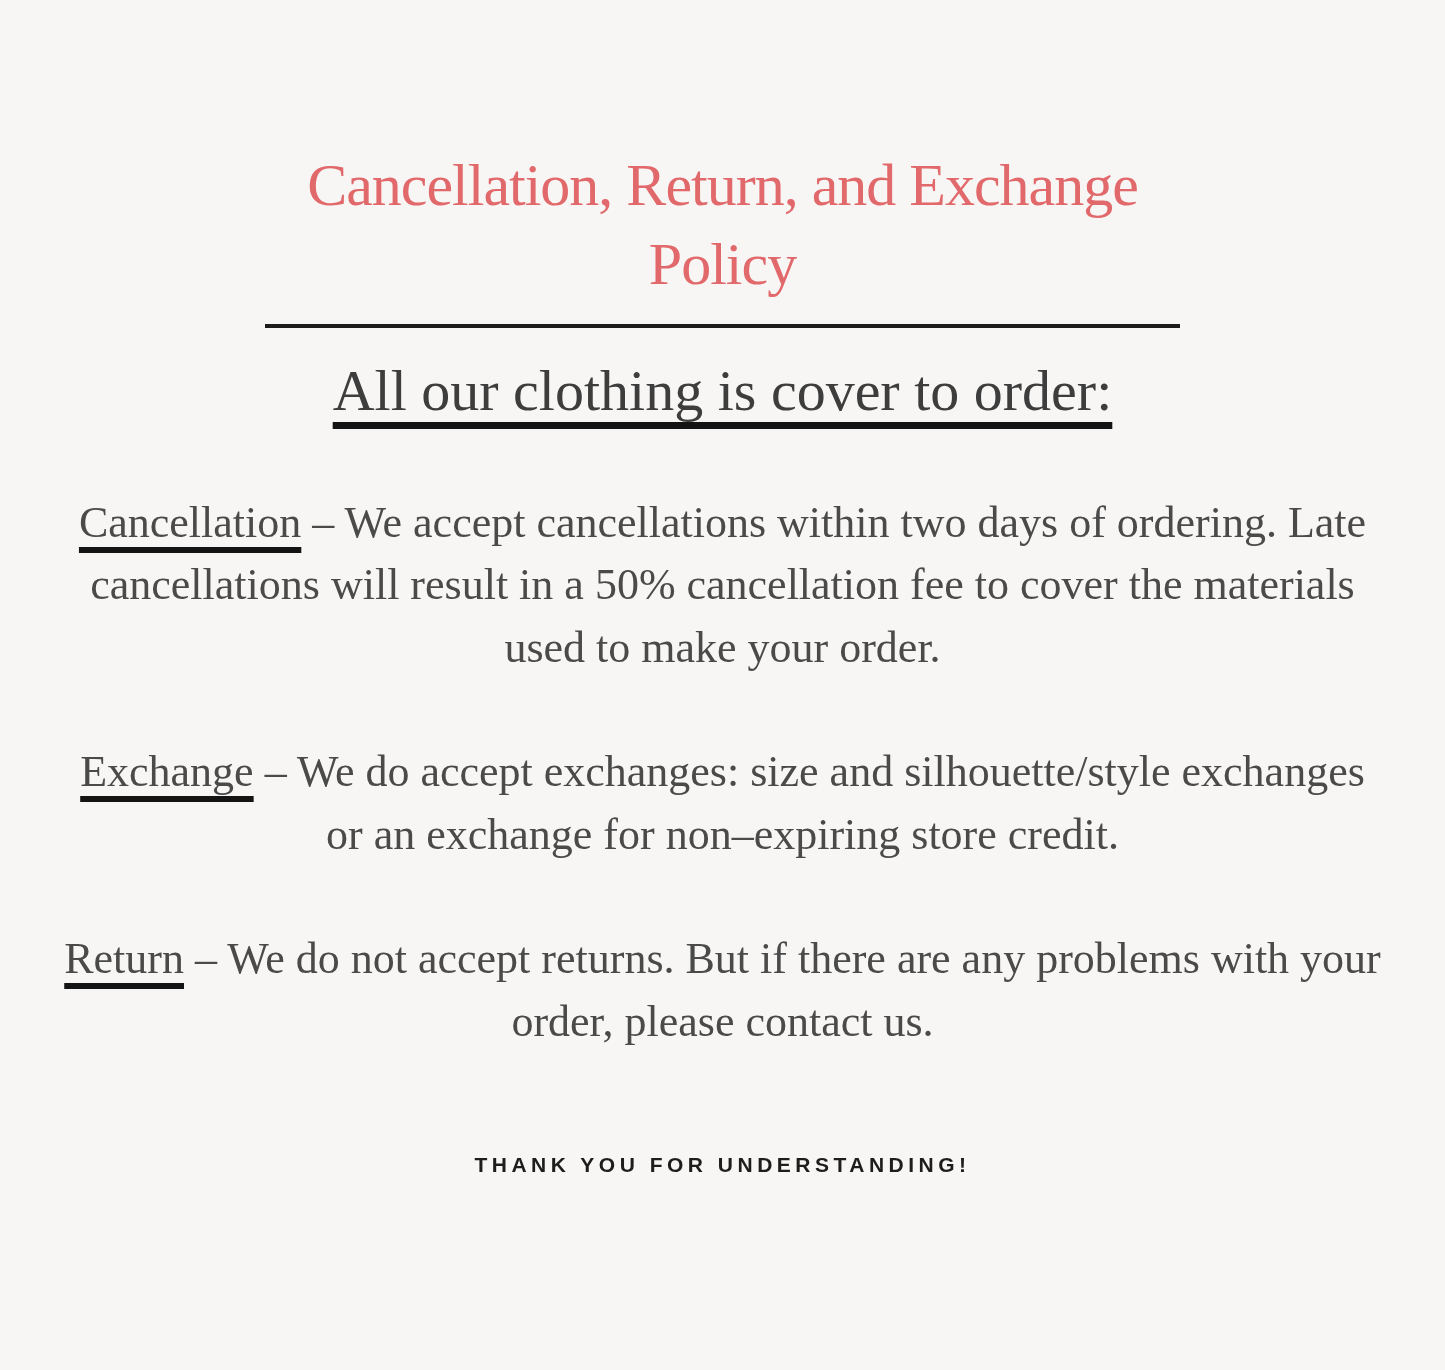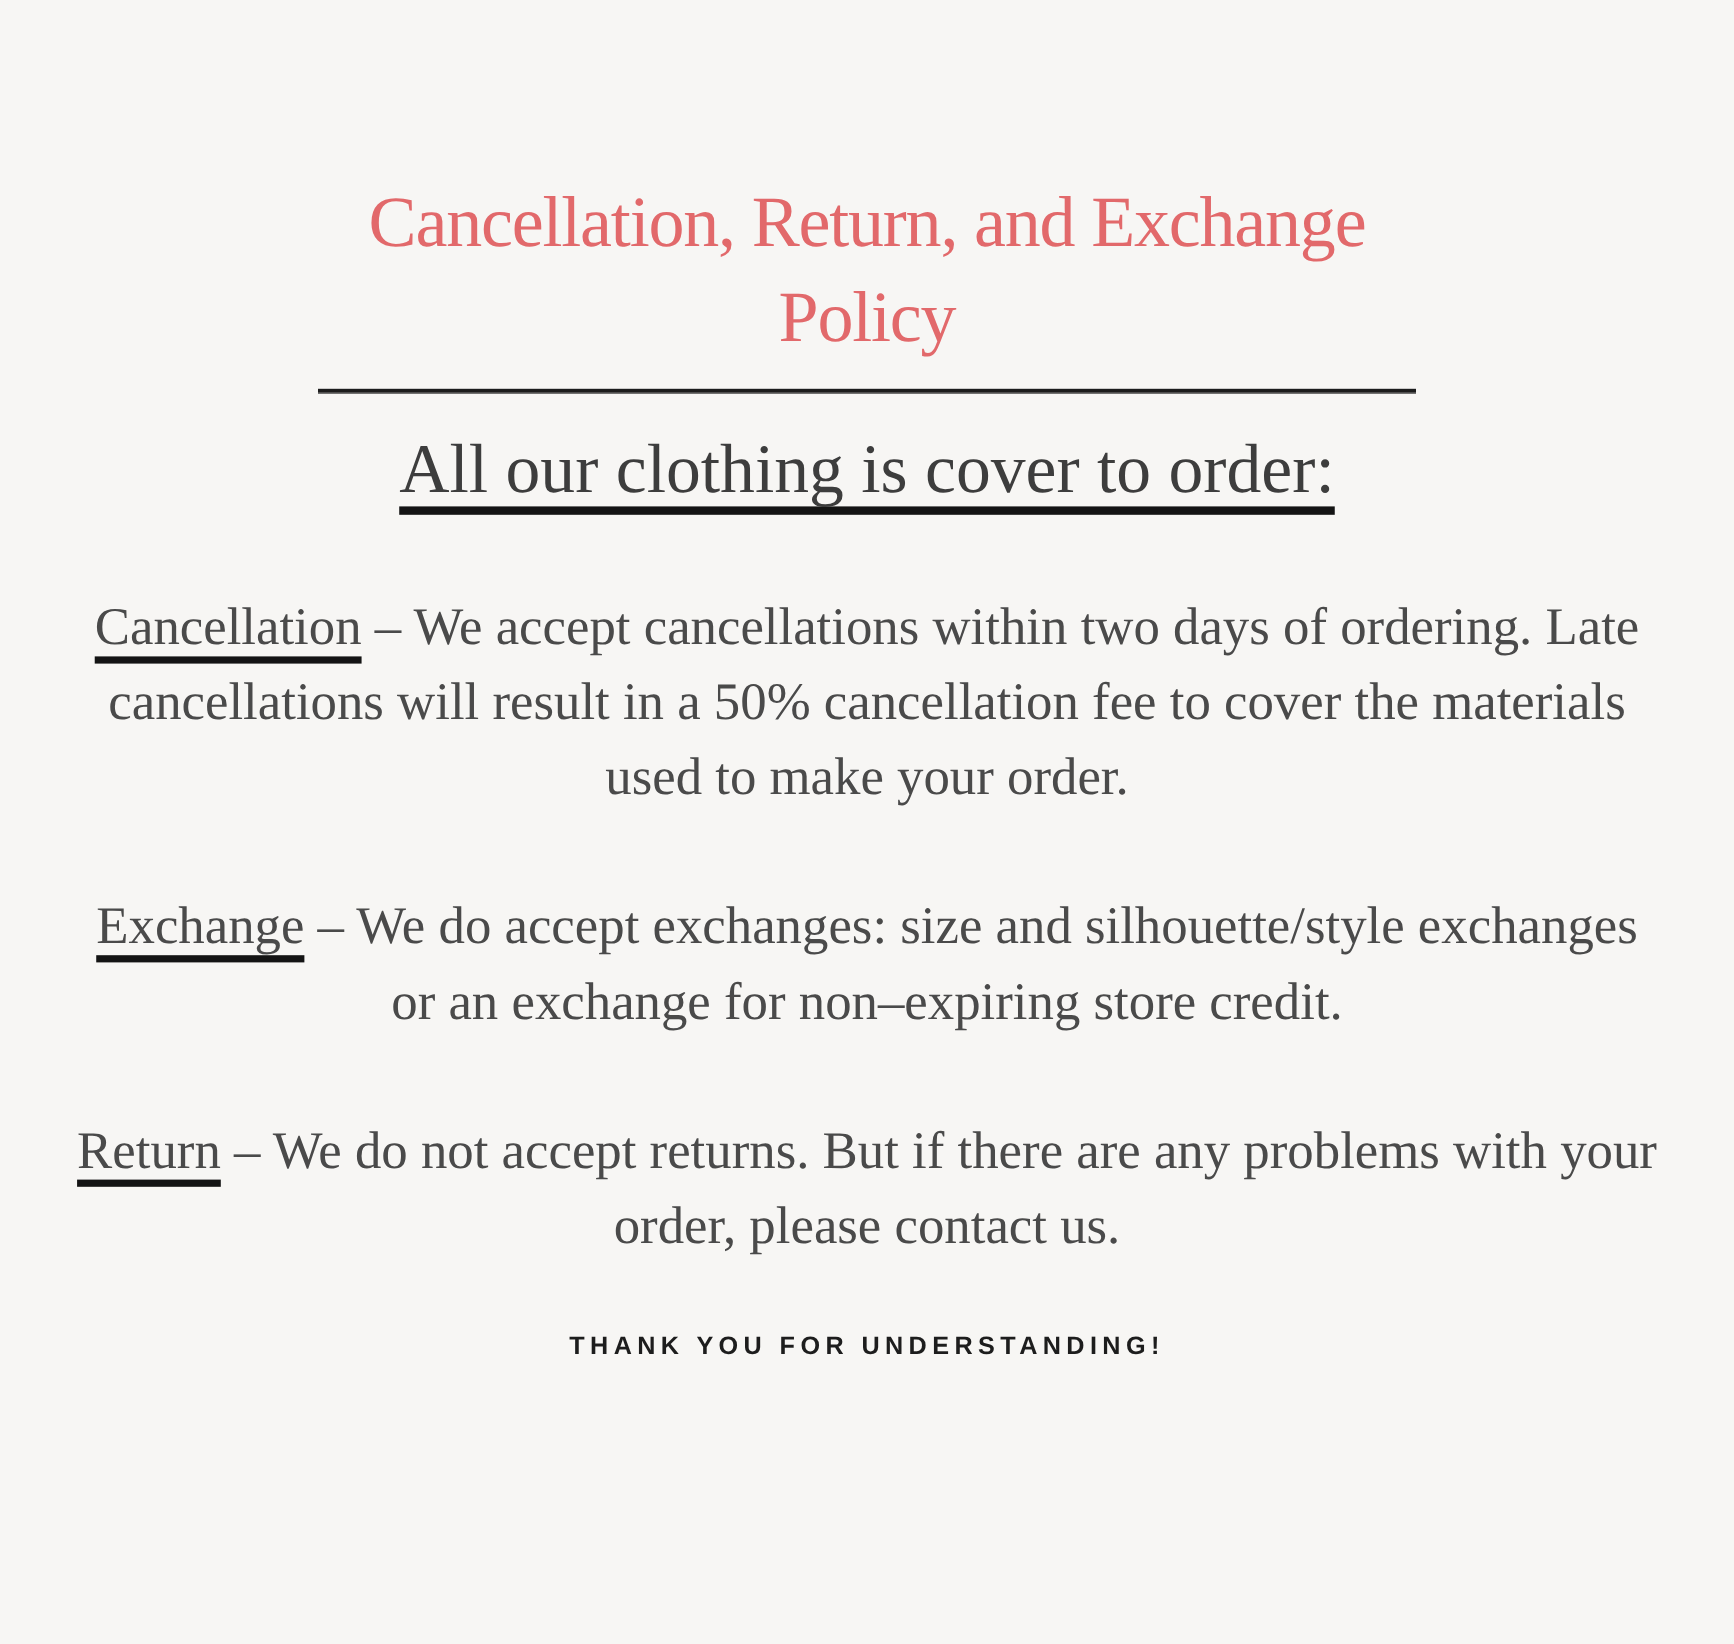--- a/index.html
+++ b/index.html
@@ -66,21 +66,21 @@
     margin-top: 66px;
   }
   .section-heading {
     text-decoration: underline;
     text-decoration-thickness: 6px;
     text-underline-offset: 10px;
     text-decoration-color: #141414;
     text-decoration-skip-ink: auto;
   }
   .footer-note {
-    margin-top: 53px;
+    margin-top: 96px;
     text-align: center;
     font-family: "Liberation Sans", sans-serif;
     font-weight: 700;
     font-size: 21px;
     letter-spacing: 4.5px;
     line-height: 1.55;
     color: #1d1d1d;
   }
 </style>
 </head>

